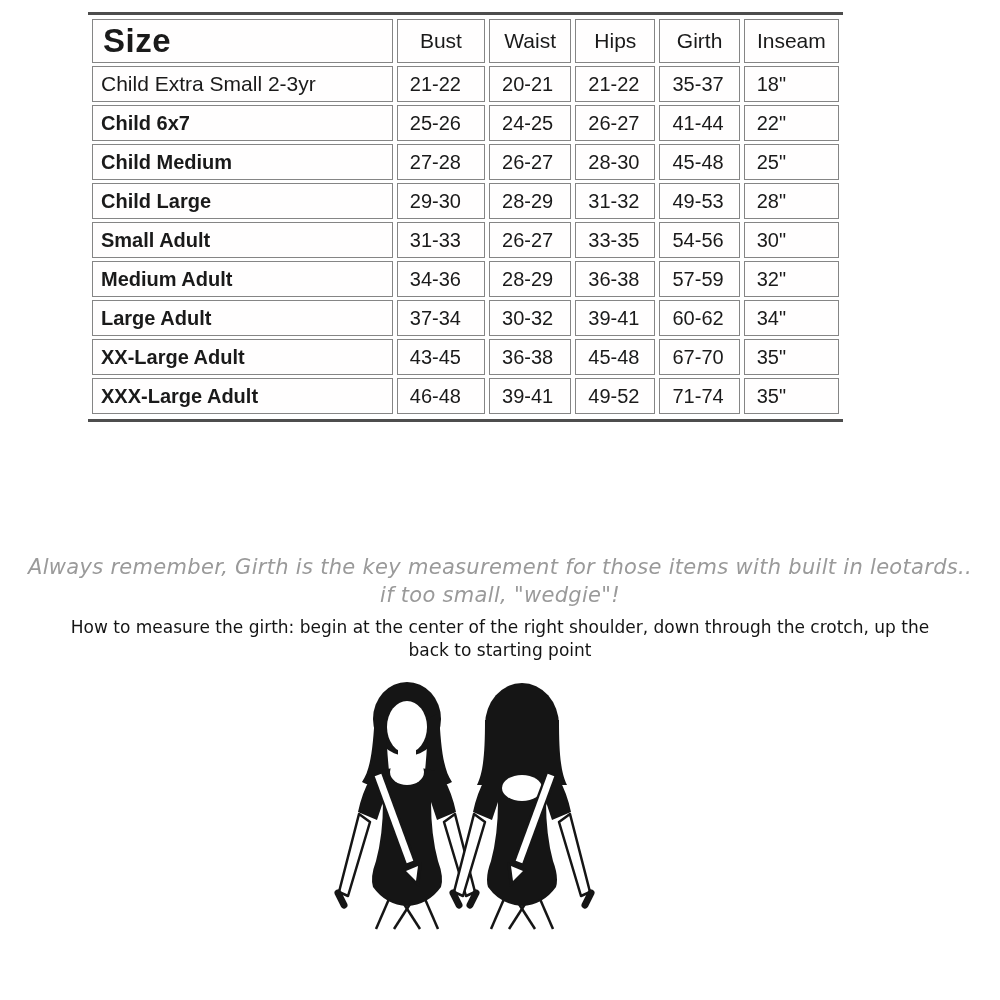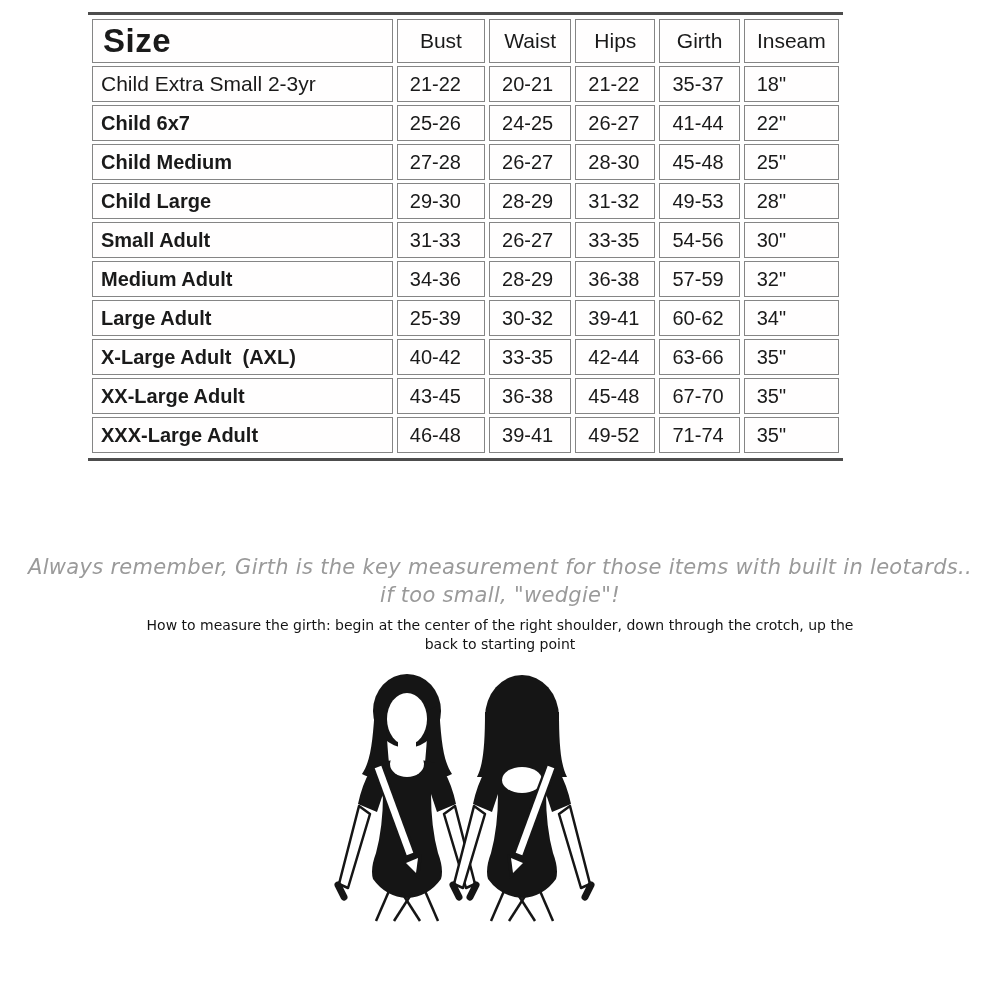--- a/index.html
+++ b/index.html
@@ -47,21 +47,21 @@
   .note-gray {
     margin-top:12px; text-align:center;
     font-family:"DejaVu Sans", sans-serif;
     font-size:21px; line-height:1.35; color:#9a9a9a;
     letter-spacing:0.3px;
     font-style:italic;
   }
   .note-black {
     margin-top:6px; text-align:center;
     font-family:"DejaVu Sans", sans-serif;
-    font-size:14px; line-height:1.4; color:#141414;
+    font-size:17px; line-height:1.4; color:#141414;
   }
 
   
   .figure-wrap {
     margin:12px 0 0 325px;
     width:300px; height:258px;
   }
 </style>
 </head>
 <body>
@@ -132,33 +132,25 @@
           <tr>
             <td class="size-col">Medium Adult</td>
             <td>34-36</td>
             <td>28-29</td>
             <td>36-38</td>
             <td>57-59</td>
             <td>32"</td>
           </tr>
           <tr>
             <td class="size-col">Large Adult</td>
-            <td>25-39</td>
+            <td>37-34</td>
             <td>30-32</td>
             <td>39-41</td>
             <td>60-62</td>
             <td>34"</td>
-          </tr>
-          <tr>
-            <td class="size-col">X-Large Adult  (AXL)</td>
-            <td>40-42</td>
-            <td>33-35</td>
-            <td>42-44</td>
-            <td>63-66</td>
-            <td>35"</td>
           </tr>
           <tr>
             <td class="size-col">XX-Large Adult</td>
             <td>43-45</td>
             <td>36-38</td>
             <td>45-48</td>
             <td>67-70</td>
             <td>35"</td>
           </tr>
           <tr>

